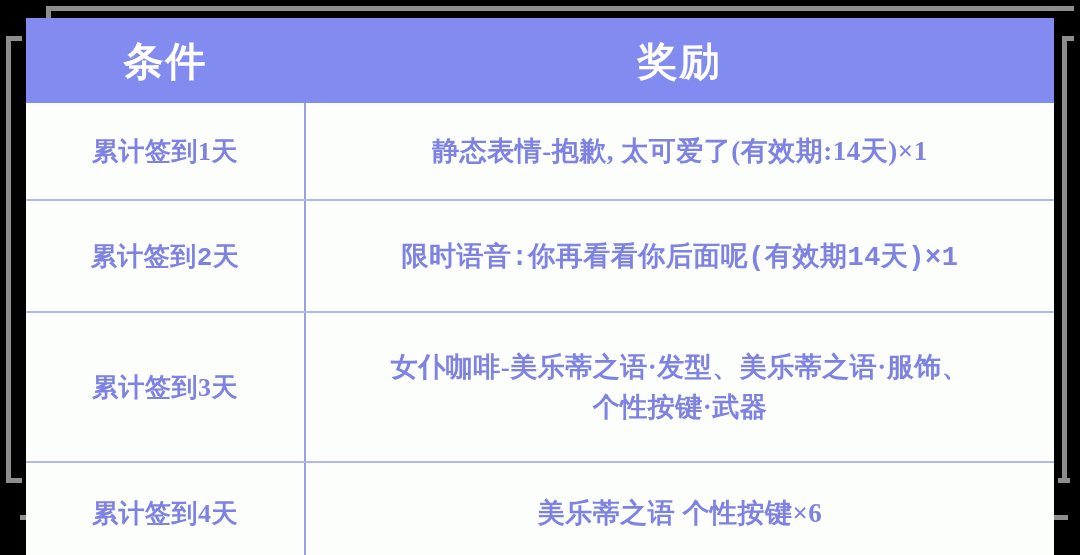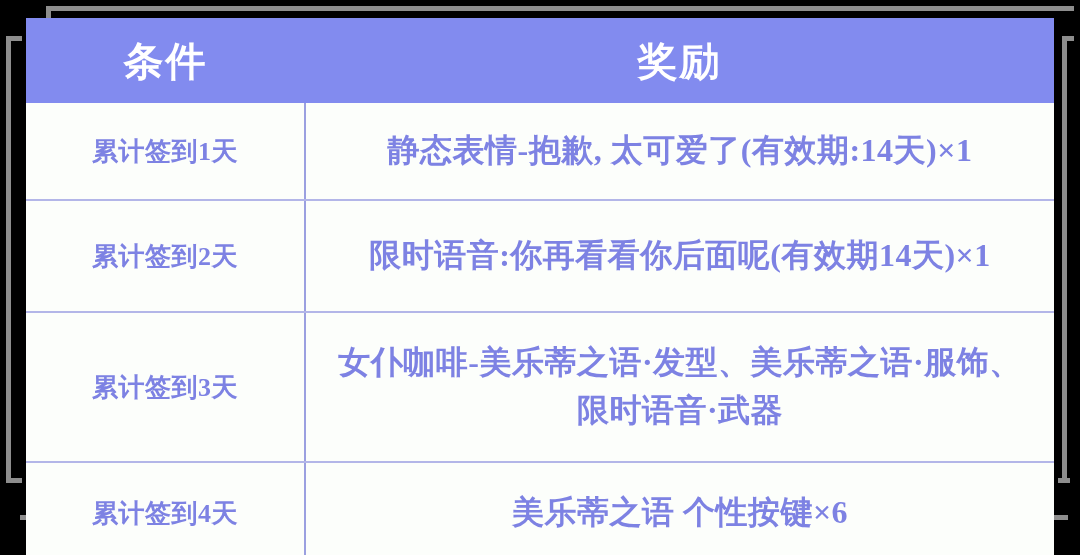--- a/index.html
+++ b/index.html
@@ -65,41 +65,41 @@
     text-align: center;
     vertical-align: middle;
     letter-spacing: 2px;
     font-family: "Liberation Sans", "DejaVu Sans", sans-serif;
     border: none;
   }
 
   tbody td {
     background: #fcfefb;
     color: #7d82e3;
-    font-size: 32px;
+    font-size: 27px;
     font-weight: bold;
     text-align: center;
     vertical-align: middle;
     padding: 6px 10px;
     border-bottom: 2px solid #b3b6e8;
     letter-spacing: 0.5px;
     font-family: "Liberation Serif", "DejaVu Serif", serif;
   }
 
   tbody td.cond {
     border-right: 2px solid #9ba0e0;
     font-size: 26px;
   }
 
   tbody tr:last-child td {
     border-bottom: 4px solid #8e94e6;
   }
 
   tbody tr.r1 td { height: 84px; }
-  tbody tr.r2 td { height: 98px; }
+  tbody tr.r2 td { height: 98px; font-family: Liberation Mono, monospace; }
   tbody tr.r3 td { height: 136px; }
   tbody tr.r4 td { height: 88px; }
 
   .rw-line { display: block; }
   .rw-line + .rw-line { margin-top: 4px; }
 </style>
 </head>
 <body>
 
 <div id="canvas">
@@ -139,21 +139,21 @@
         <td class="cond">累计签到2天</td>
         <td class="rew">
           <span class="rw-line">限时语音:你再看看你后面呢(有效期14天)×1</span>
         </td>
       </tr>
 
       <tr class="r3">
         <td class="cond">累计签到3天</td>
         <td class="rew">
           <span class="rw-line">女仆咖啡-美乐蒂之语·发型、美乐蒂之语·服饰、</span>
-          <span class="rw-line">限时语音·武器</span>
+          <span class="rw-line">个性按键·武器</span>
         </td>
       </tr>
 
       <tr class="r4">
         <td class="cond">累计签到4天</td>
         <td class="rew">
           <span class="rw-line">美乐蒂之语 个性按键×6</span>
         </td>
       </tr>
 

